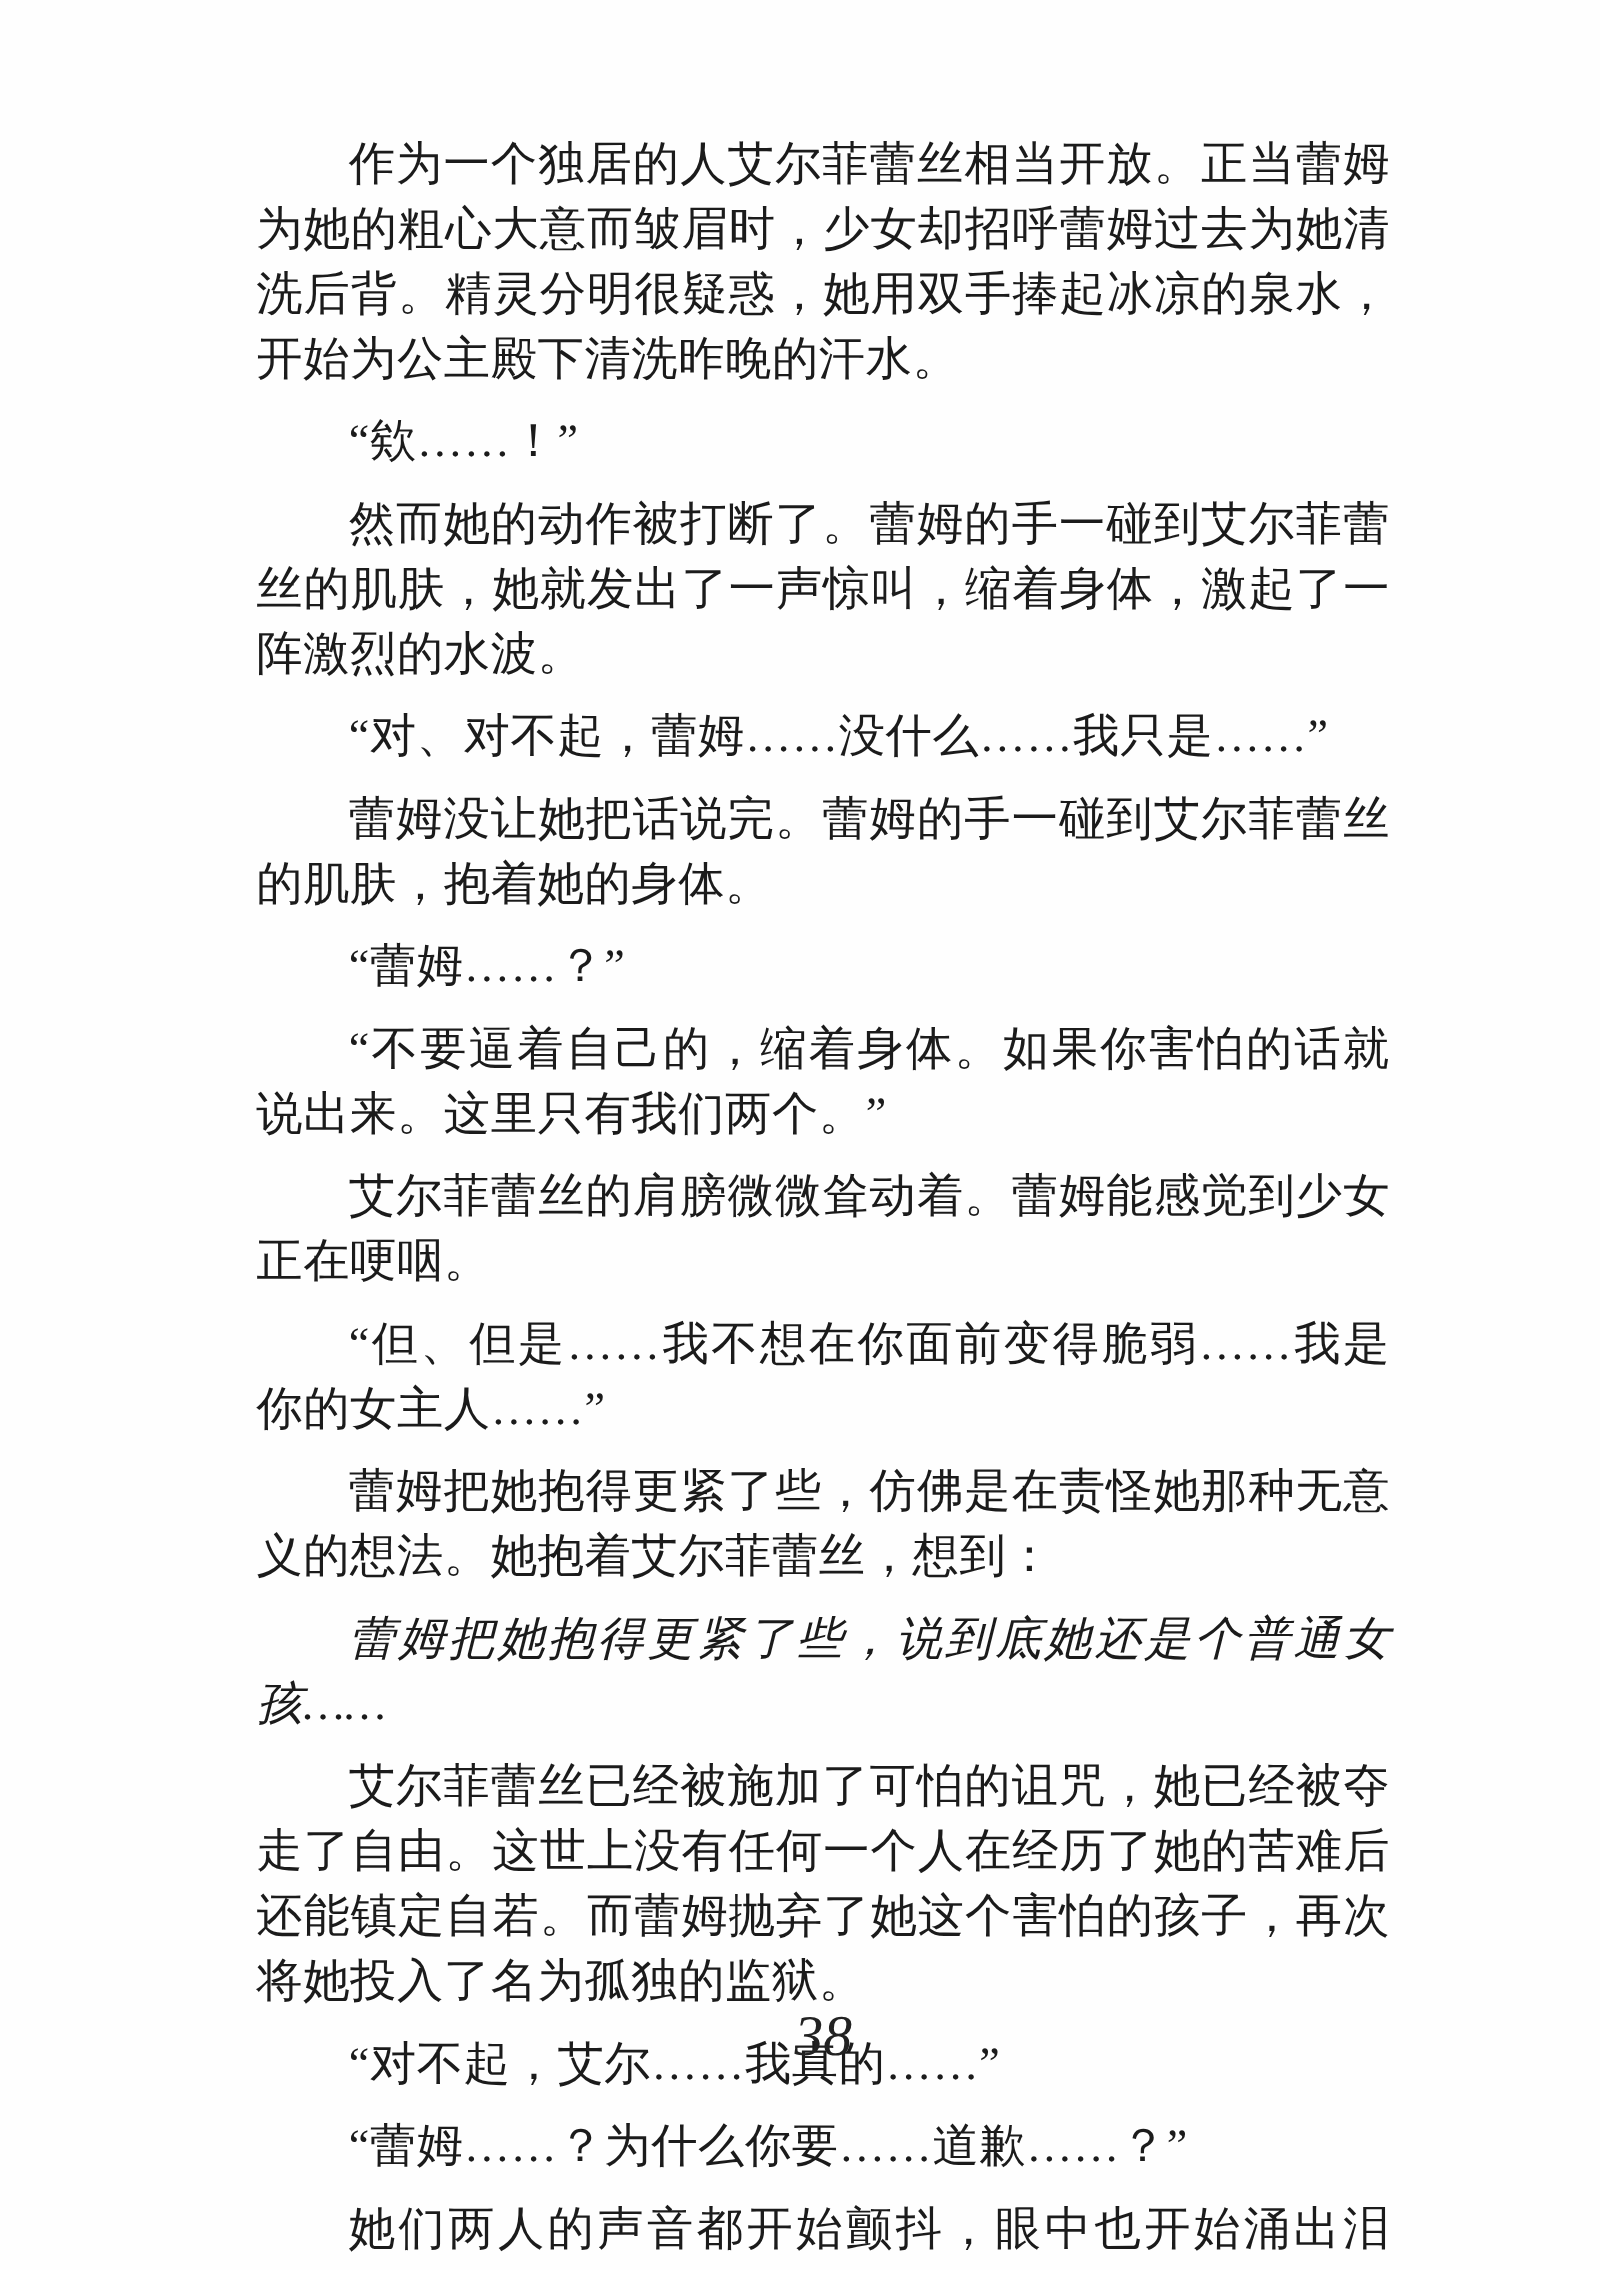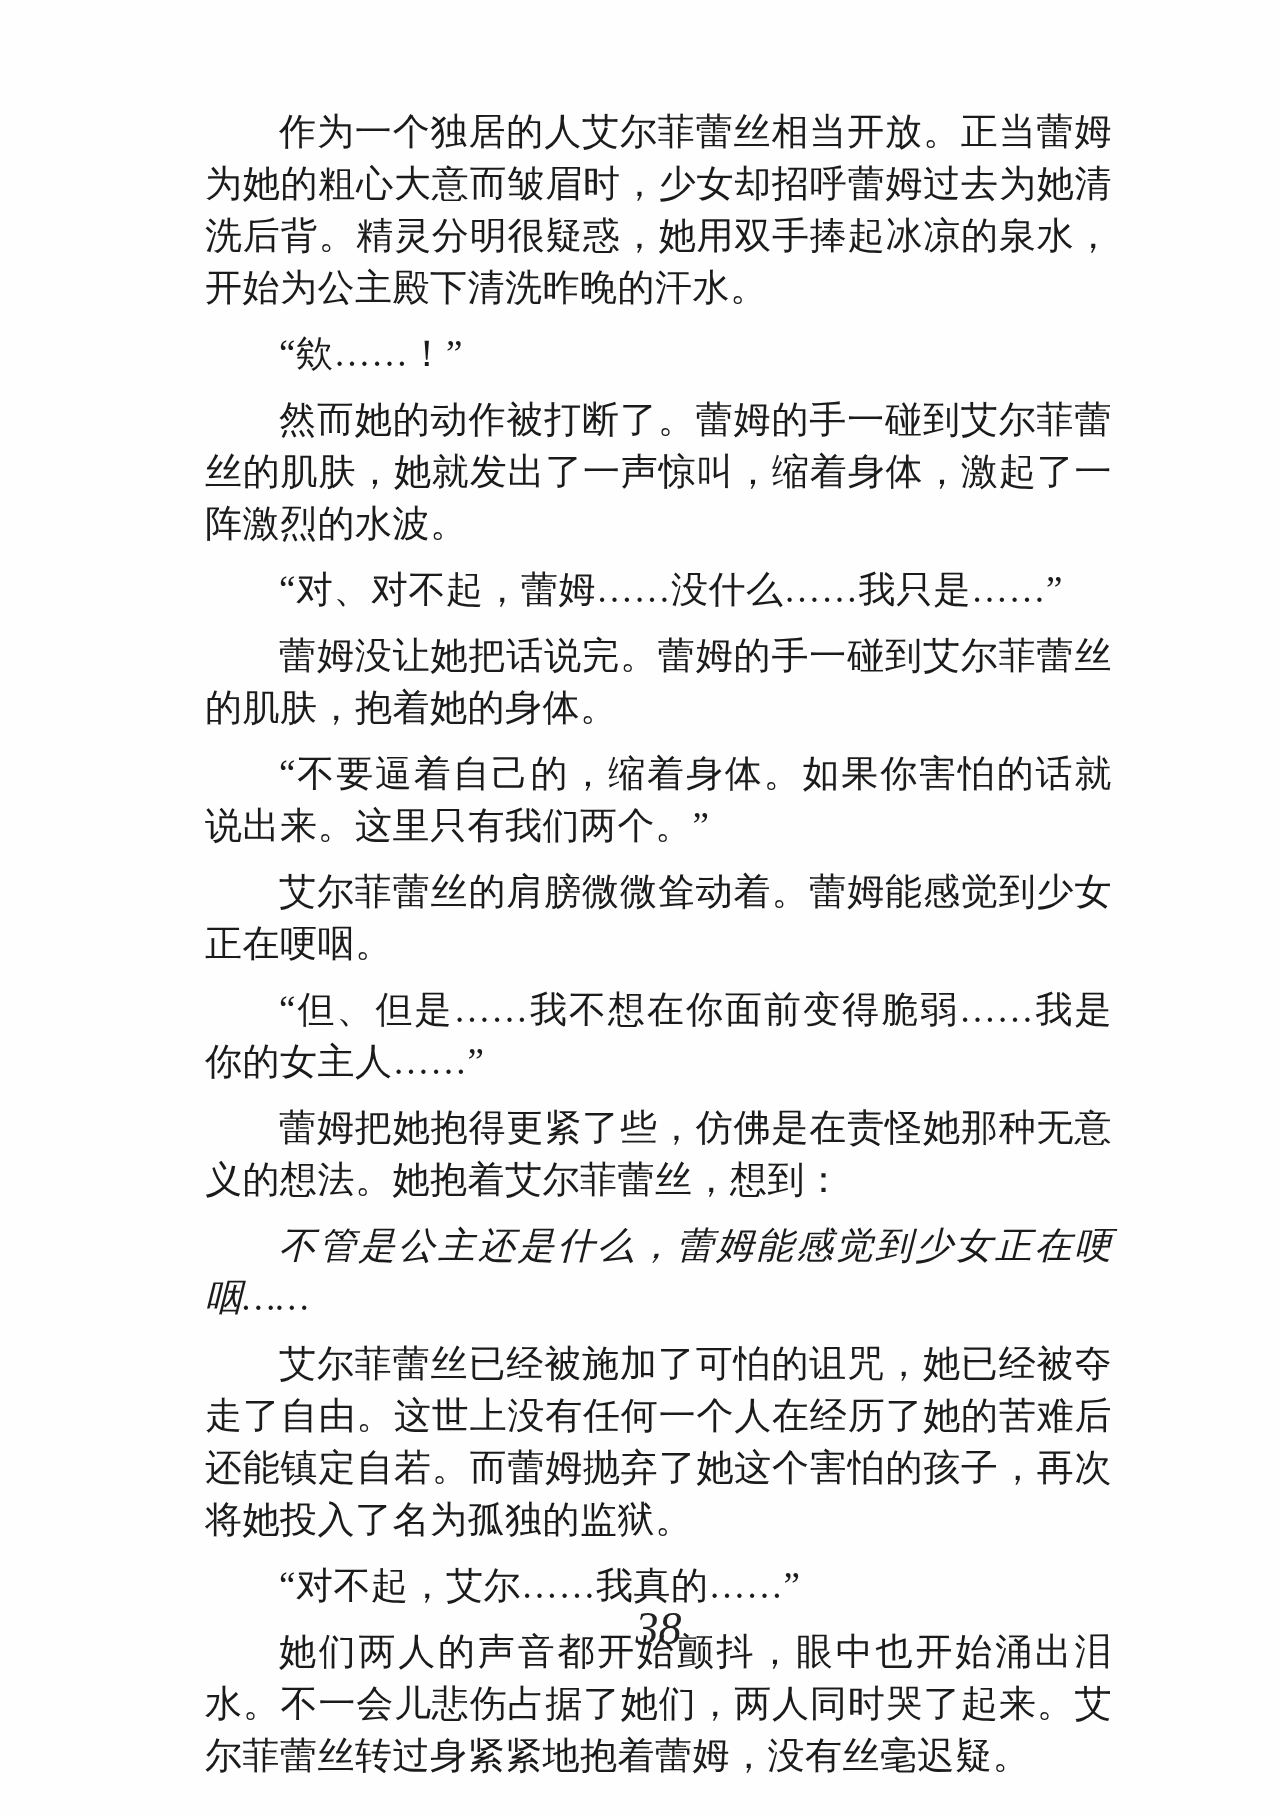--- a/index.html
+++ b/index.html
@@ -43,23 +43,25 @@
 </head>
 <body>
 
 <div class="page">
   <div>
       <p class="para">作为一个独居的人艾尔菲蕾丝相当开放。正当蕾姆为她的粗心大意而皱眉时，少女却招呼蕾姆过去为她清洗后背。精灵分明很疑惑，她用双手捧起冰凉的泉水，开始为公主殿下清洗昨晚的汗水。</p>
       <p class="para">“欸……！”</p>
       <p class="para">然而她的动作被打断了。蕾姆的手一碰到艾尔菲蕾丝的肌肤，她就发出了一声惊叫，缩着身体，激起了一阵激烈的水波。</p>
       <p class="para">“对、对不起，蕾姆……没什么……我只是……”</p>
       <p class="para">蕾姆没让她把话说完。蕾姆的手一碰到艾尔菲蕾丝的肌肤，抱着她的身体。</p>
+      <p class="para">“蕾姆……？”</p>
       <p class="para">“不要逼着自己的，缩着身体。如果你害怕的话就说出来。这里只有我们两个。”</p>
       <p class="para">艾尔菲蕾丝的肩膀微微耸动着。蕾姆能感觉到少女正在哽咽。</p>
       <p class="para">“但、但是……我不想在你面前变得脆弱……我是你的女主人……”</p>
       <p class="para">蕾姆把她抱得更紧了些，仿佛是在责怪她那种无意义的想法。她抱着艾尔菲蕾丝，想到：</p>
-      <p class="para italic">不管是公主还是什么，蕾姆能感觉到少女正在哽咽……</p>
+      <p class="para italic">蕾姆把她抱得更紧了些，说到底她还是个普通女孩……</p>
       <p class="para">艾尔菲蕾丝已经被施加了可怕的诅咒，她已经被夺走了自由。这世上没有任何一个人在经历了她的苦难后还能镇定自若。而蕾姆抛弃了她这个害怕的孩子，再次将她投入了名为孤独的监狱。</p>
       <p class="para">“对不起，艾尔……我真的……”</p>
+      <p class="para">“蕾姆……？为什么你要……道歉……？”</p>
       <p class="para">她们两人的声音都开始颤抖，眼中也开始涌出泪水。不一会儿悲伤占据了她们，两人同时哭了起来。艾尔菲蕾丝转过身紧紧地抱着蕾姆，没有丝毫迟疑。</p>
     </div>
   <div class="page-number">38</div>
 </div>
 
 </body></html>

